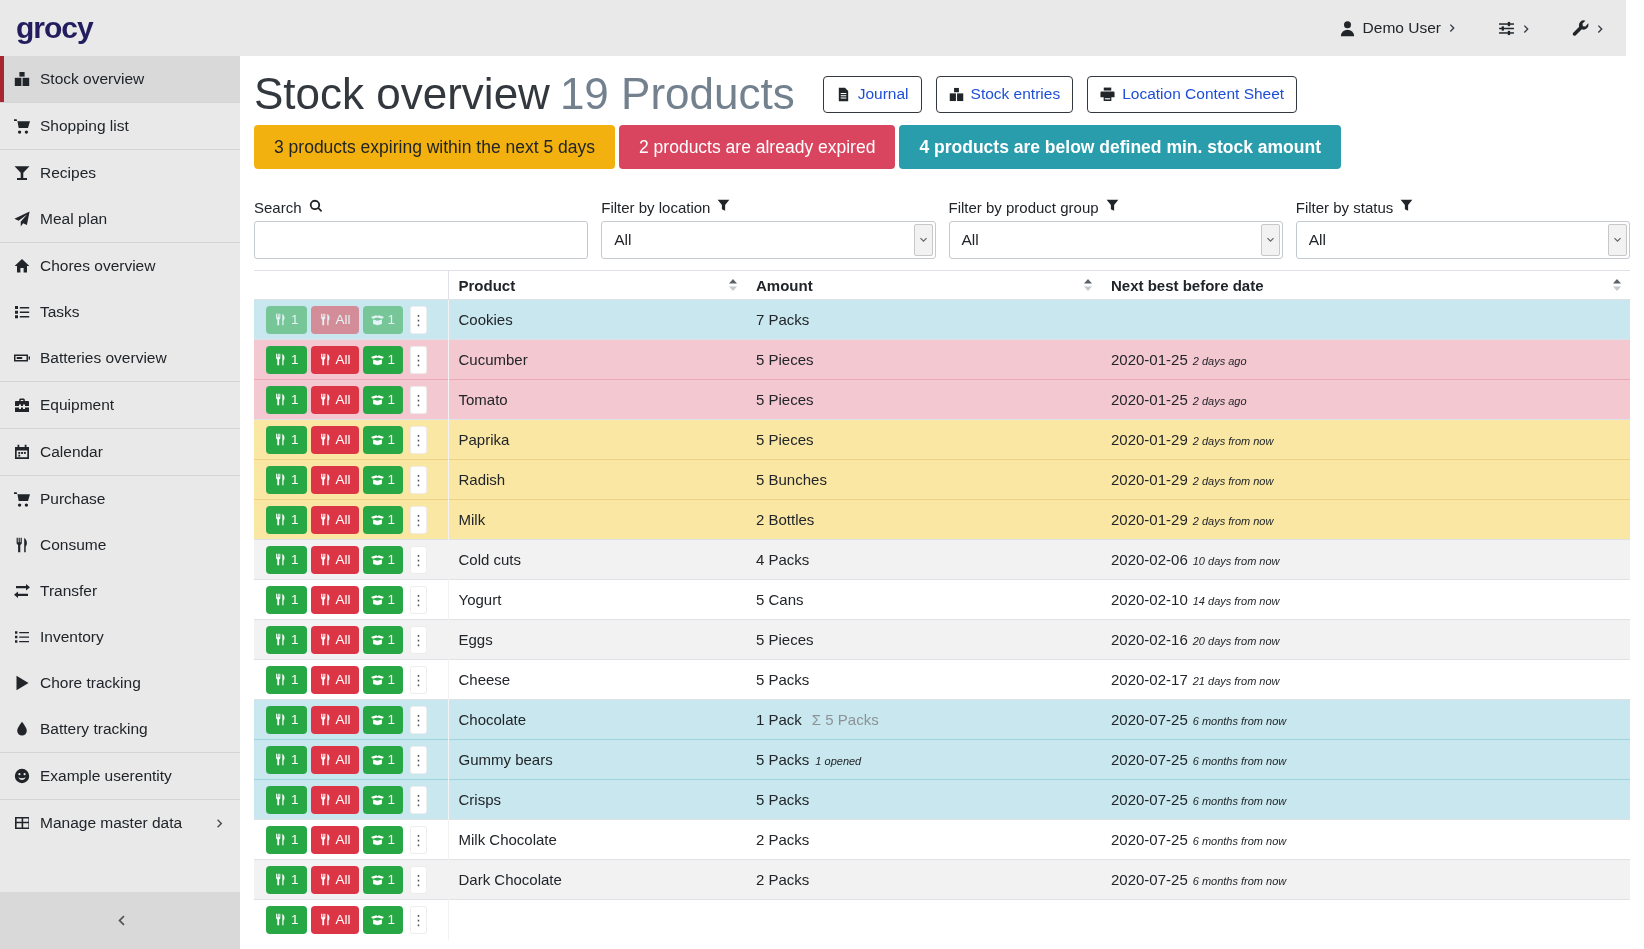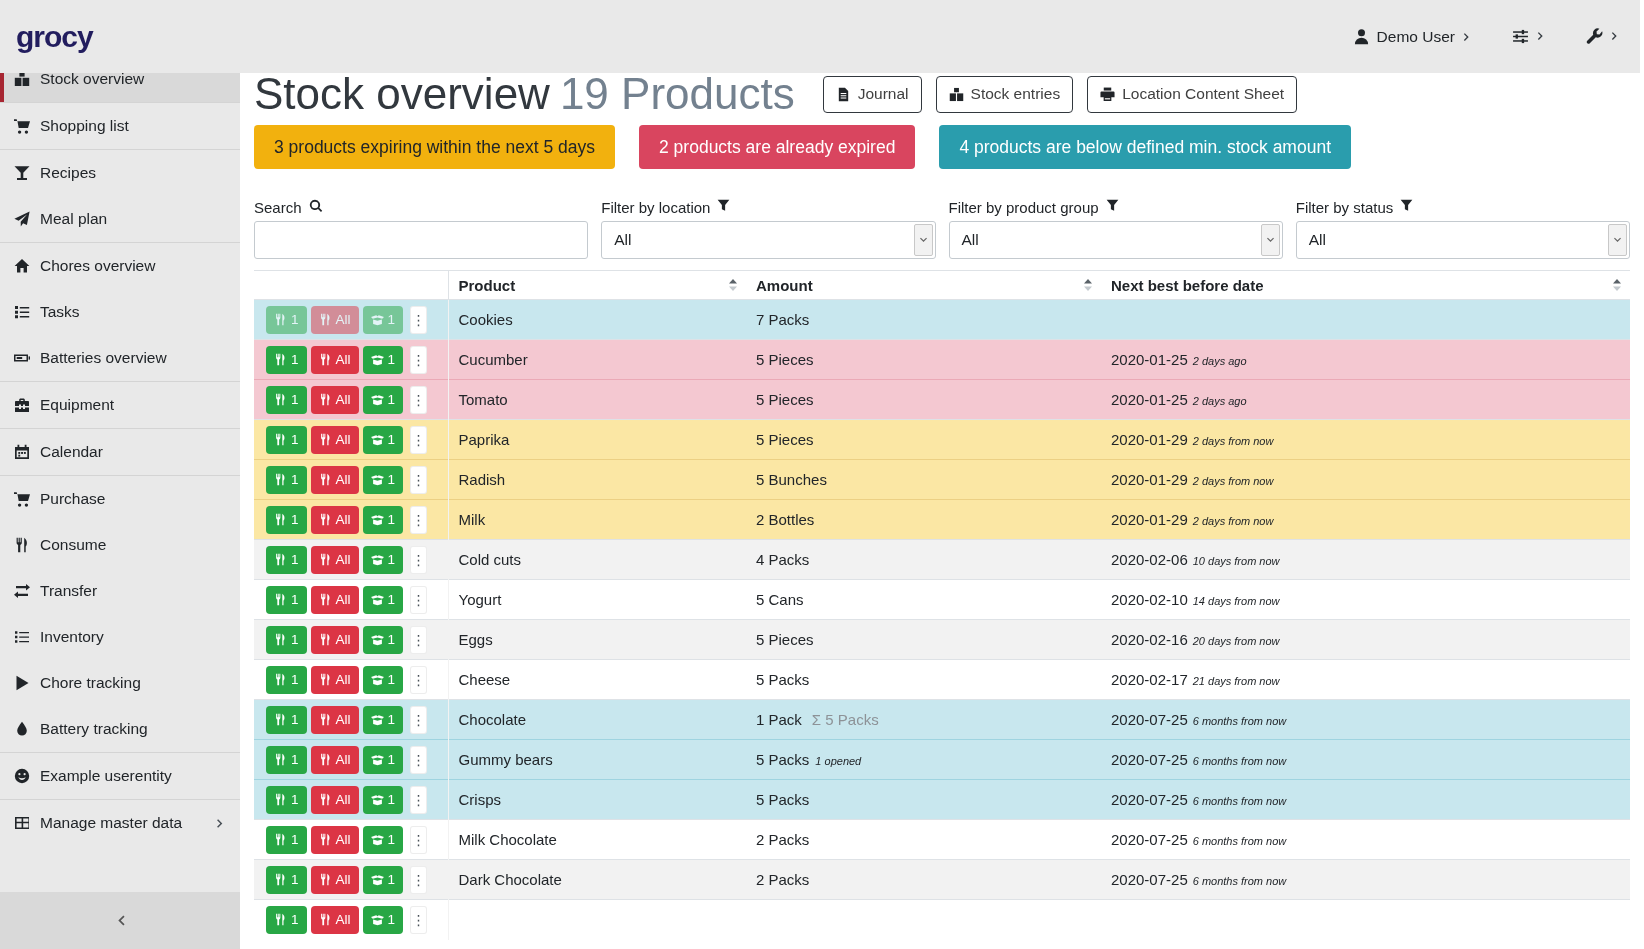--- a/index.html
+++ b/index.html
@@ -6,26 +6,26 @@
   html,body { margin:0; padding:0; }
   body {
     width:1644px; height:949px; overflow:hidden; position:relative;
     font-family:"Liberation Sans","DejaVu Sans",sans-serif;
     font-size:15px; color:#212529; background:#fff;
   }
   svg.icn { width:16px; height:16px; fill:currentColor; flex:0 0 auto; }
 
   
   .navbar {
-    position:absolute; top:0; left:0; right:4px; height:73px; background:#e9e9e9;
+    position:absolute; top:0; left:0; right:18px; height:56px; background:#e9e9e9;
     display:flex; align-items:center; justify-content:space-between;
     padding:0 20px 0 16px; z-index:5;
   }
   .logo { font-size:30px; font-weight:800; color:#221d5e; letter-spacing:-1px; line-height:1; cursor:pointer; }
-  .nav-right { display:flex; align-items:flex-start; gap:40px; }
+  .nav-right { display:flex; align-items:flex-end; gap:40px; }
   .nav-item { display:flex; align-items:center; gap:7px; font-size:15.5px; color:#212529; cursor:pointer; }
   .nav-item .chev { width:10px; height:10px; fill:#343a40; }
   .nav-item svg.icn { width:17px; height:17px; }
 
   
   .sidebar { position:absolute; top:56px; left:0; bottom:0; width:240px; background:#e9e9e9; }
   .side-item {
     height:46px; display:flex; align-items:center; gap:10px; padding:0 14px;
     font-size:15.5px; color:#212529; cursor:pointer; position:relative;
   }
@@ -39,27 +39,27 @@
   .collapse-bar svg { width:13px; height:13px; fill:#555; }
 
   
   .main { position:absolute; top:56px; left:240px; right:0; bottom:0; background:#fff; padding:10px 14px; overflow:hidden; }
 
   .page-head { display:flex; align-items:center; margin-top:6px; }
   .page-title { font-size:44px; font-weight:500; color:#32383e; margin:0; line-height:44px; white-space:nowrap; }
   .page-title .count { color:#73818f; font-weight:300; margin-left:10px; }
   .head-buttons { display:flex; gap:14px; margin-left:28px; }
   .btn-outline {
-    display:inline-flex; align-items:center; gap:7px; background:#fff; color:#404040;
+    display:inline-flex; align-items:center; gap:7px; background:#fff; color:#1d4ed8;
     border:1px solid #32383e; border-radius:4px; padding:4px 12px; height:37px;
     font-size:15.5px; cursor:pointer; white-space:nowrap;
   }
   .btn-outline svg { width:15px; height:15px; fill:#212529; }
 
-  .banners { display:flex; gap:24px; margin-top:9px; }
+  .banners { display:flex; gap:4px; margin-top:9px; }
   .banner { border-radius:4px; padding:10px 20px; font-size:17.5px; line-height:24px; cursor:pointer; white-space:nowrap; }
 
   .filters { display:grid; grid-template-columns:repeat(4,1fr); gap:13px; margin-top:30px; }
   .filter-label { display:flex; align-items:flex-start; gap:7px; margin-bottom:5px; font-size:15px; }
   .filter-label svg { width:13px; height:13px; fill:#212529; }
   .text-input {
     width:100%; height:38px; border:1px solid #c4cacf; border-radius:3px; padding:0 12px;
     font-size:15.5px; font-family:inherit; color:#212529; outline:none; background:#fff;
   }
   .select-box {
@@ -408,21 +408,21 @@
             <use href="#i-print"></use>
           </svg>
           <span>Location Content Sheet</span>
         </button>
       </div>
   </div>
 
   <div class="banners" id="banners">
       <div class="banner" style="background: rgb(242, 177, 14); color: rgb(33, 37, 41);">3 products expiring within the next 5 days</div>
       <div class="banner" style="background: rgb(217, 69, 95); color: rgb(255, 255, 255);">2 products are already expired</div>
-      <div class="banner" style="background: rgb(42, 157, 173); color: rgb(255, 255, 255);">4 products are below defined min. stock amount</div>
+      <div class="banner" style="background: rgb(42, 157, 173); color: rgb(255, 255, 255); font-weight: bold;">4 products are below defined min. stock amount</div>
     </div>
 
   <div class="filters">
     <div>
       <div class="filter-label">
         <span>Search</span>
         <svg style="width:14px;height:14px;fill:#212529">
             <use href="#i-search"></use>
           </svg>
       </div>

